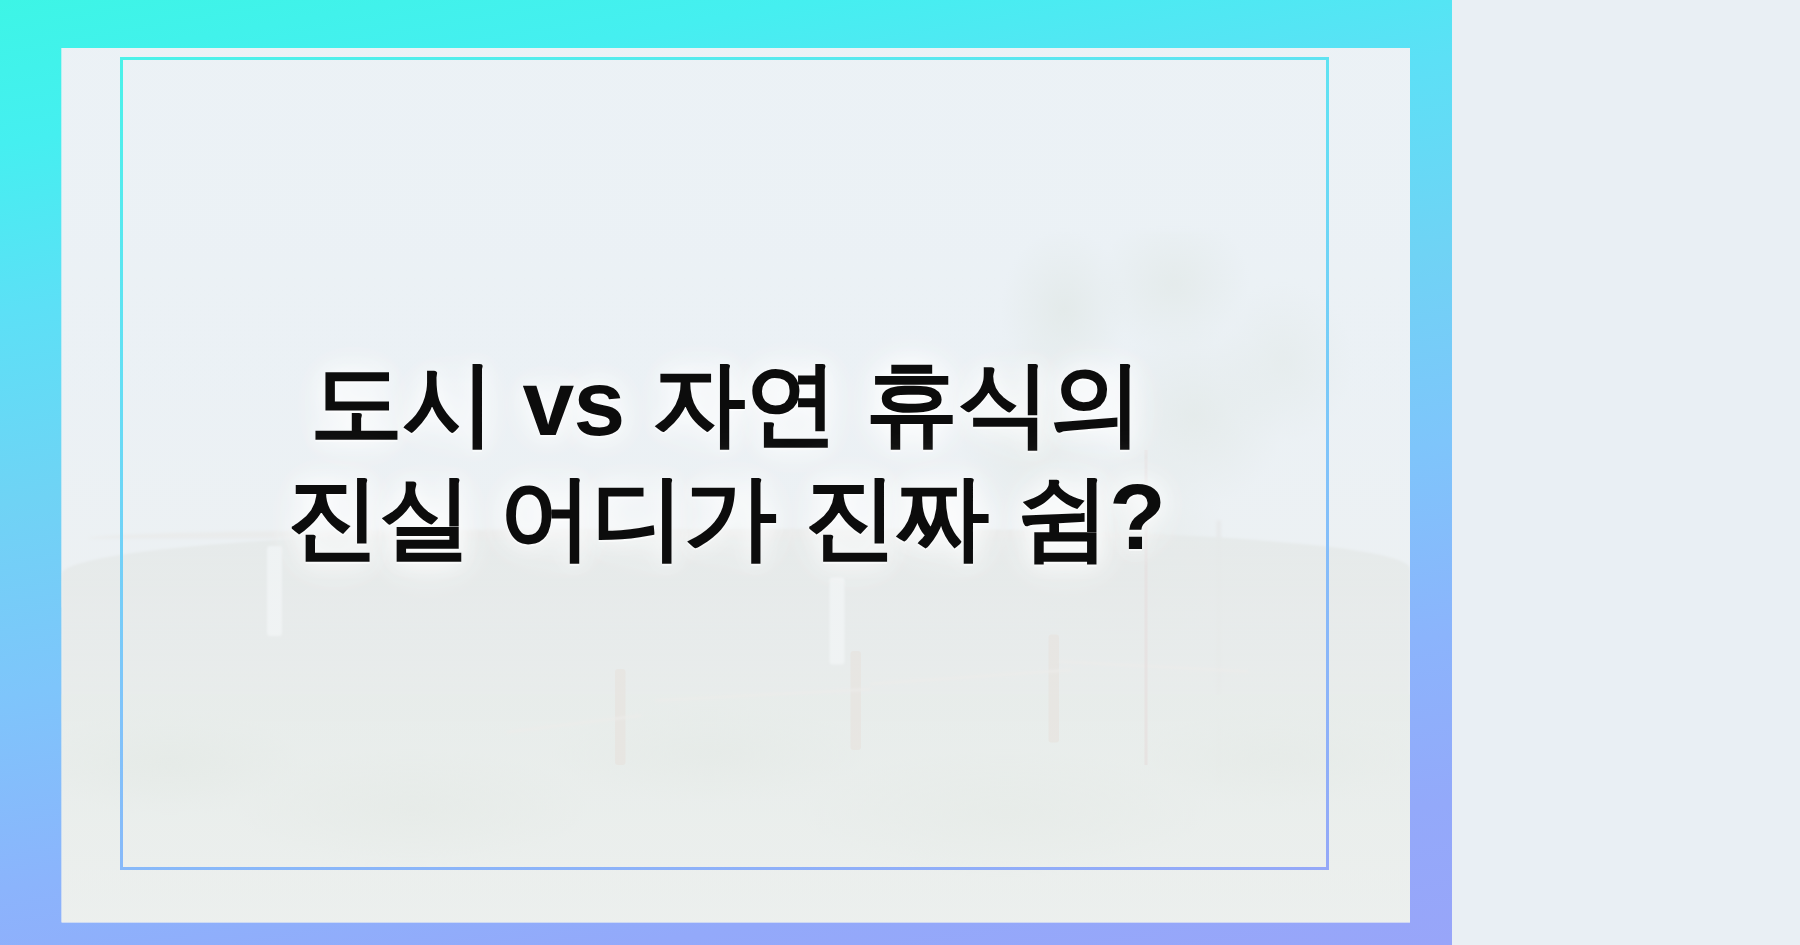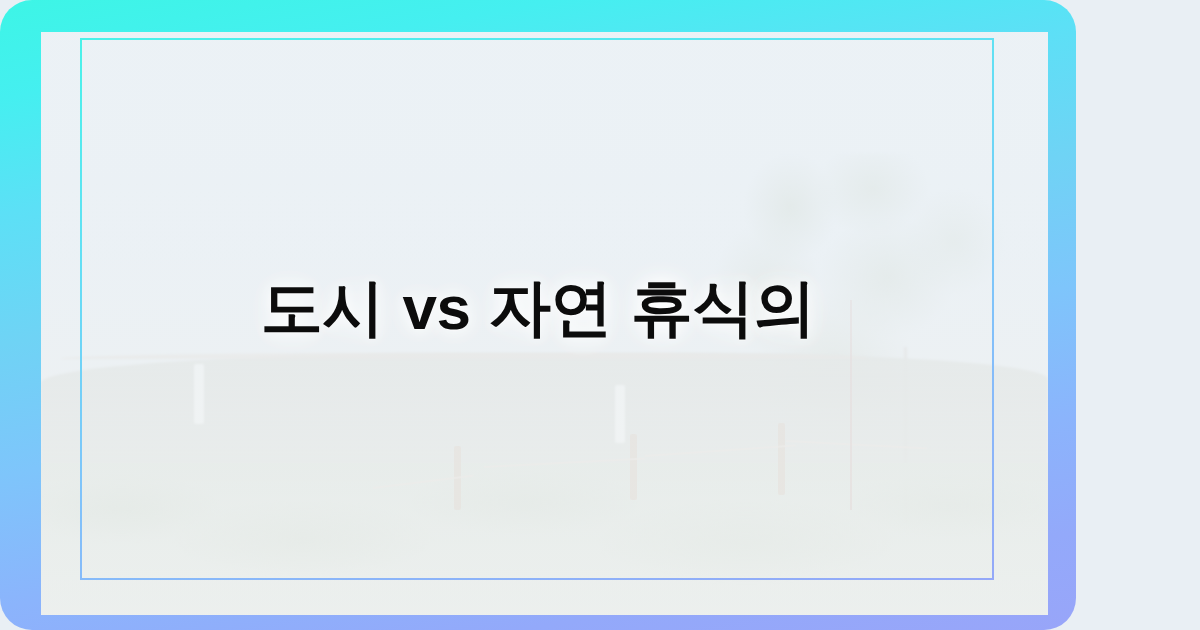--- a/index.html
+++ b/index.html
@@ -12,33 +12,32 @@
   }
 
   body {
     font-family: "Liberation Sans", "DejaVu Sans", sans-serif;
     background: #e9eff4;
   }
 
   
   .thumbnail-card {
     position: relative;
-    width: 1076px;
+    width: 968px;
     height: 630px;
     background: linear-gradient(170deg,
                 #3df5e6 0%,
                 #45eff0 12%,
                 #5ce0f6 26%,
                 #6fd3f5 42%,
                 #7ec5fb 58%,
                 #8bb4fc 74%,
                 #93a9fa 88%,
                 #98a5f9 100%);
     overflow: hidden;
-    border-radius: 32px;
   }
 
   
   .photo-stage {
     position: absolute;
     left: 41px;
     top: 32px;
     right: 28px;
     bottom: 15px;
     overflow: hidden;
@@ -280,16 +279,17 @@
 
       <div class="photo-wash"></div>
     </div>
   </div>
 
   <div class="inner-frame"></div>
 
   <div class="headline-wrap">
     <h1 class="headline">
       <span class="headline-line">도시 vs 자연 휴식의</span>
+      <span class="headline-line">진실 어디가 진짜 쉼?</span>
     </h1>
   </div>
 
 </div>
 
 </body></html>

